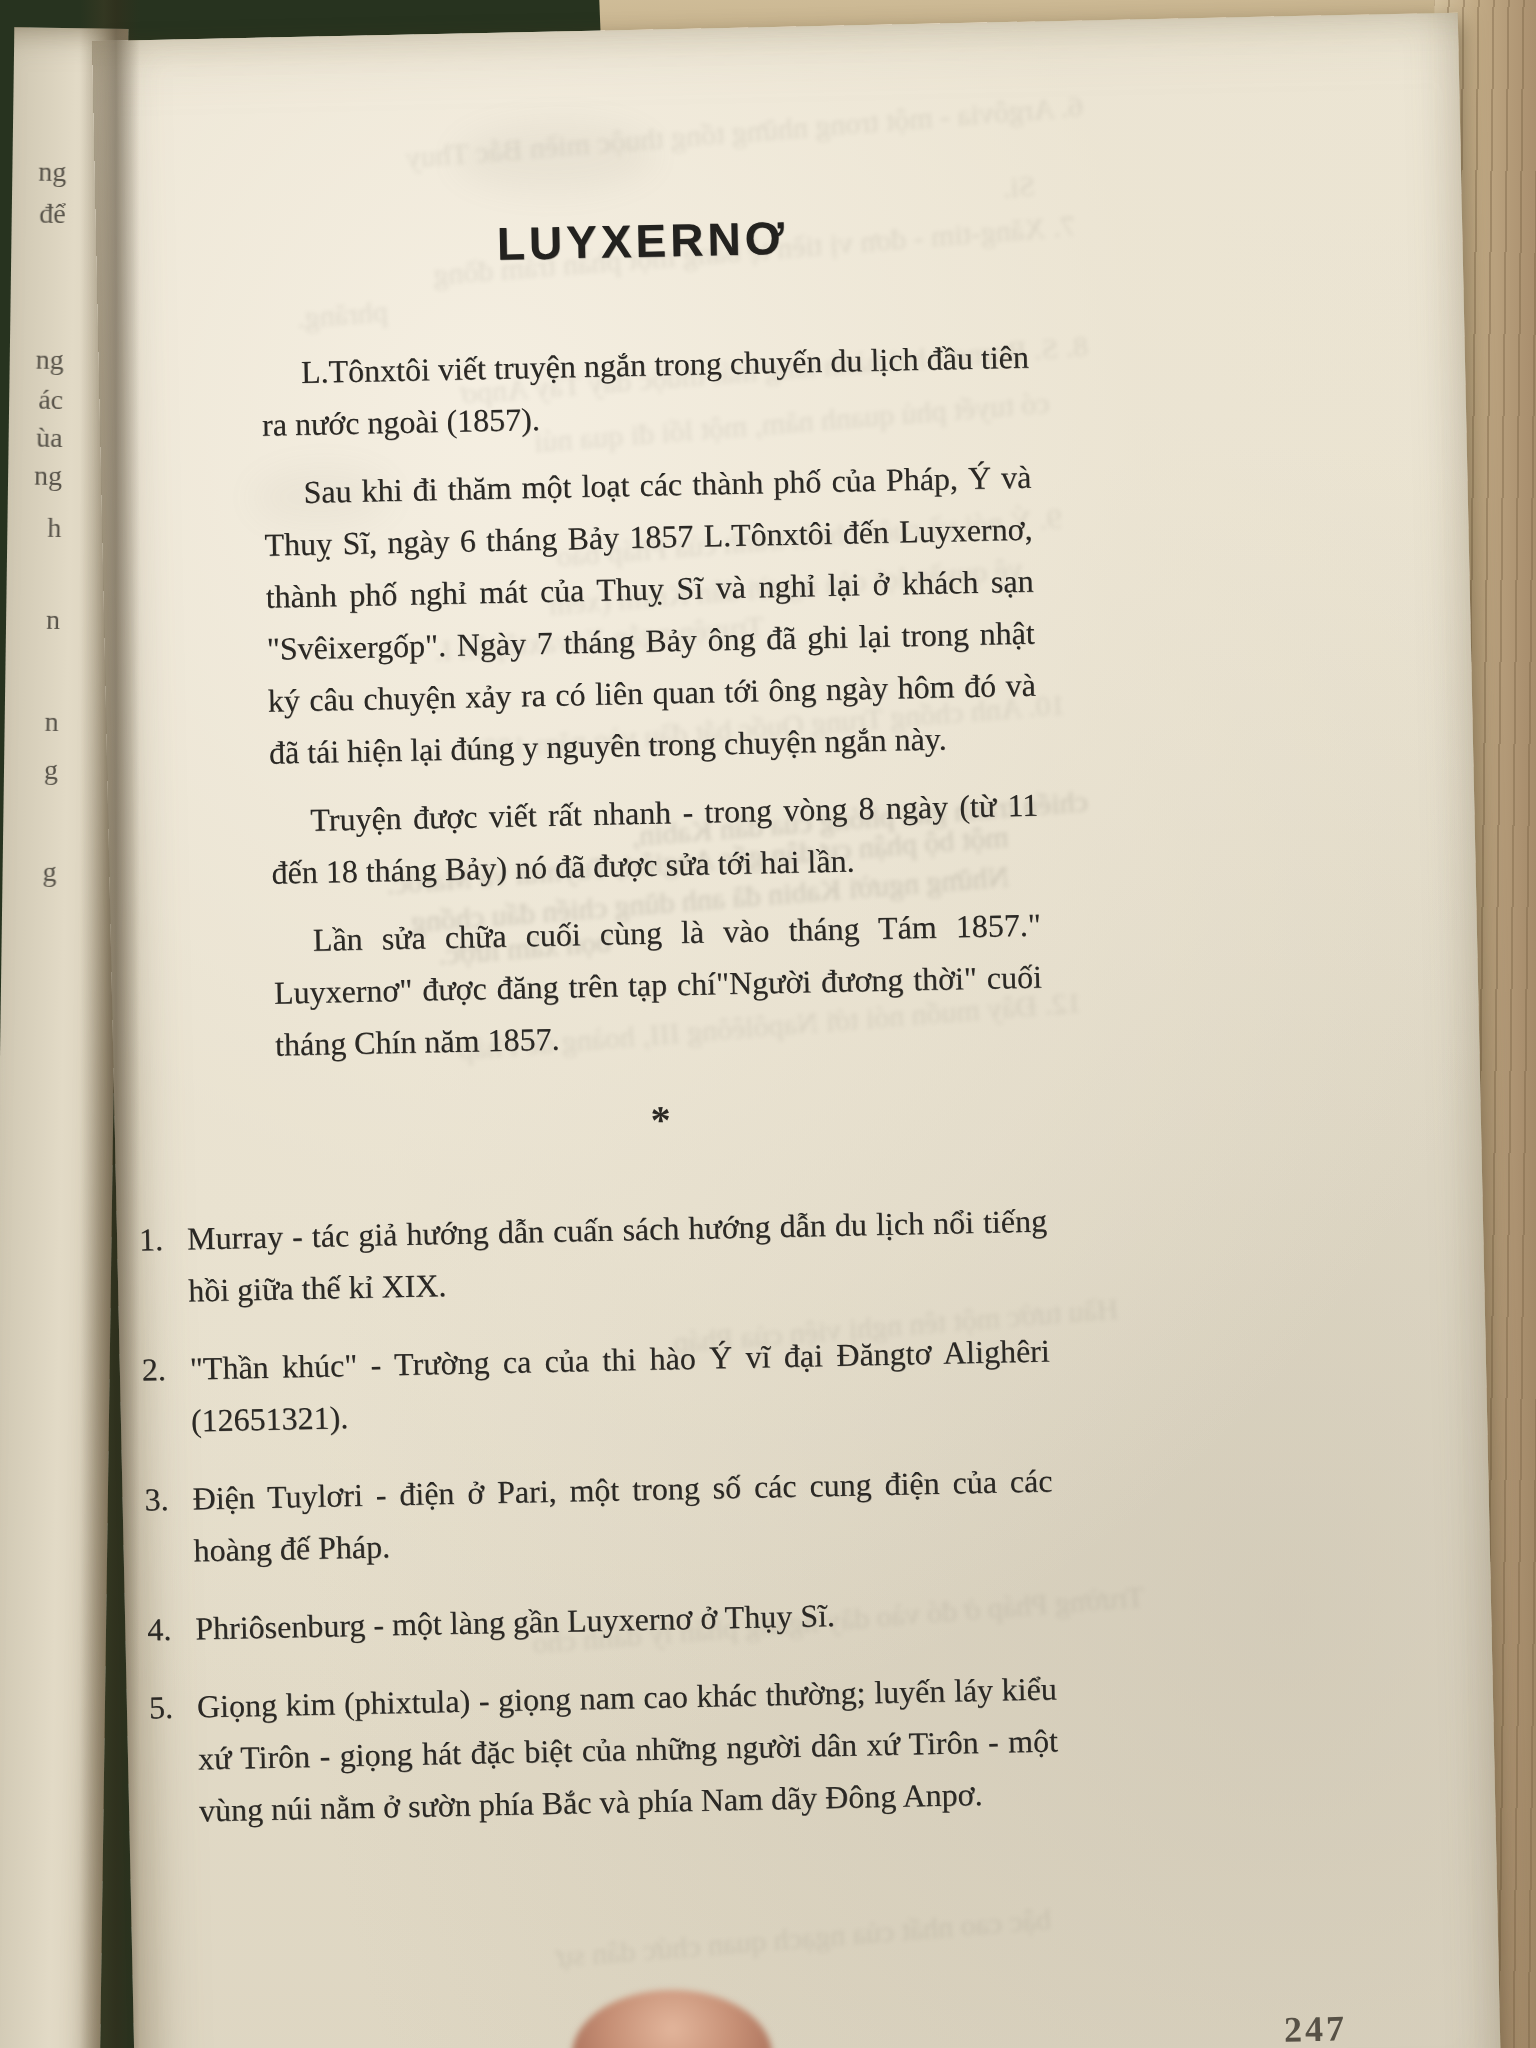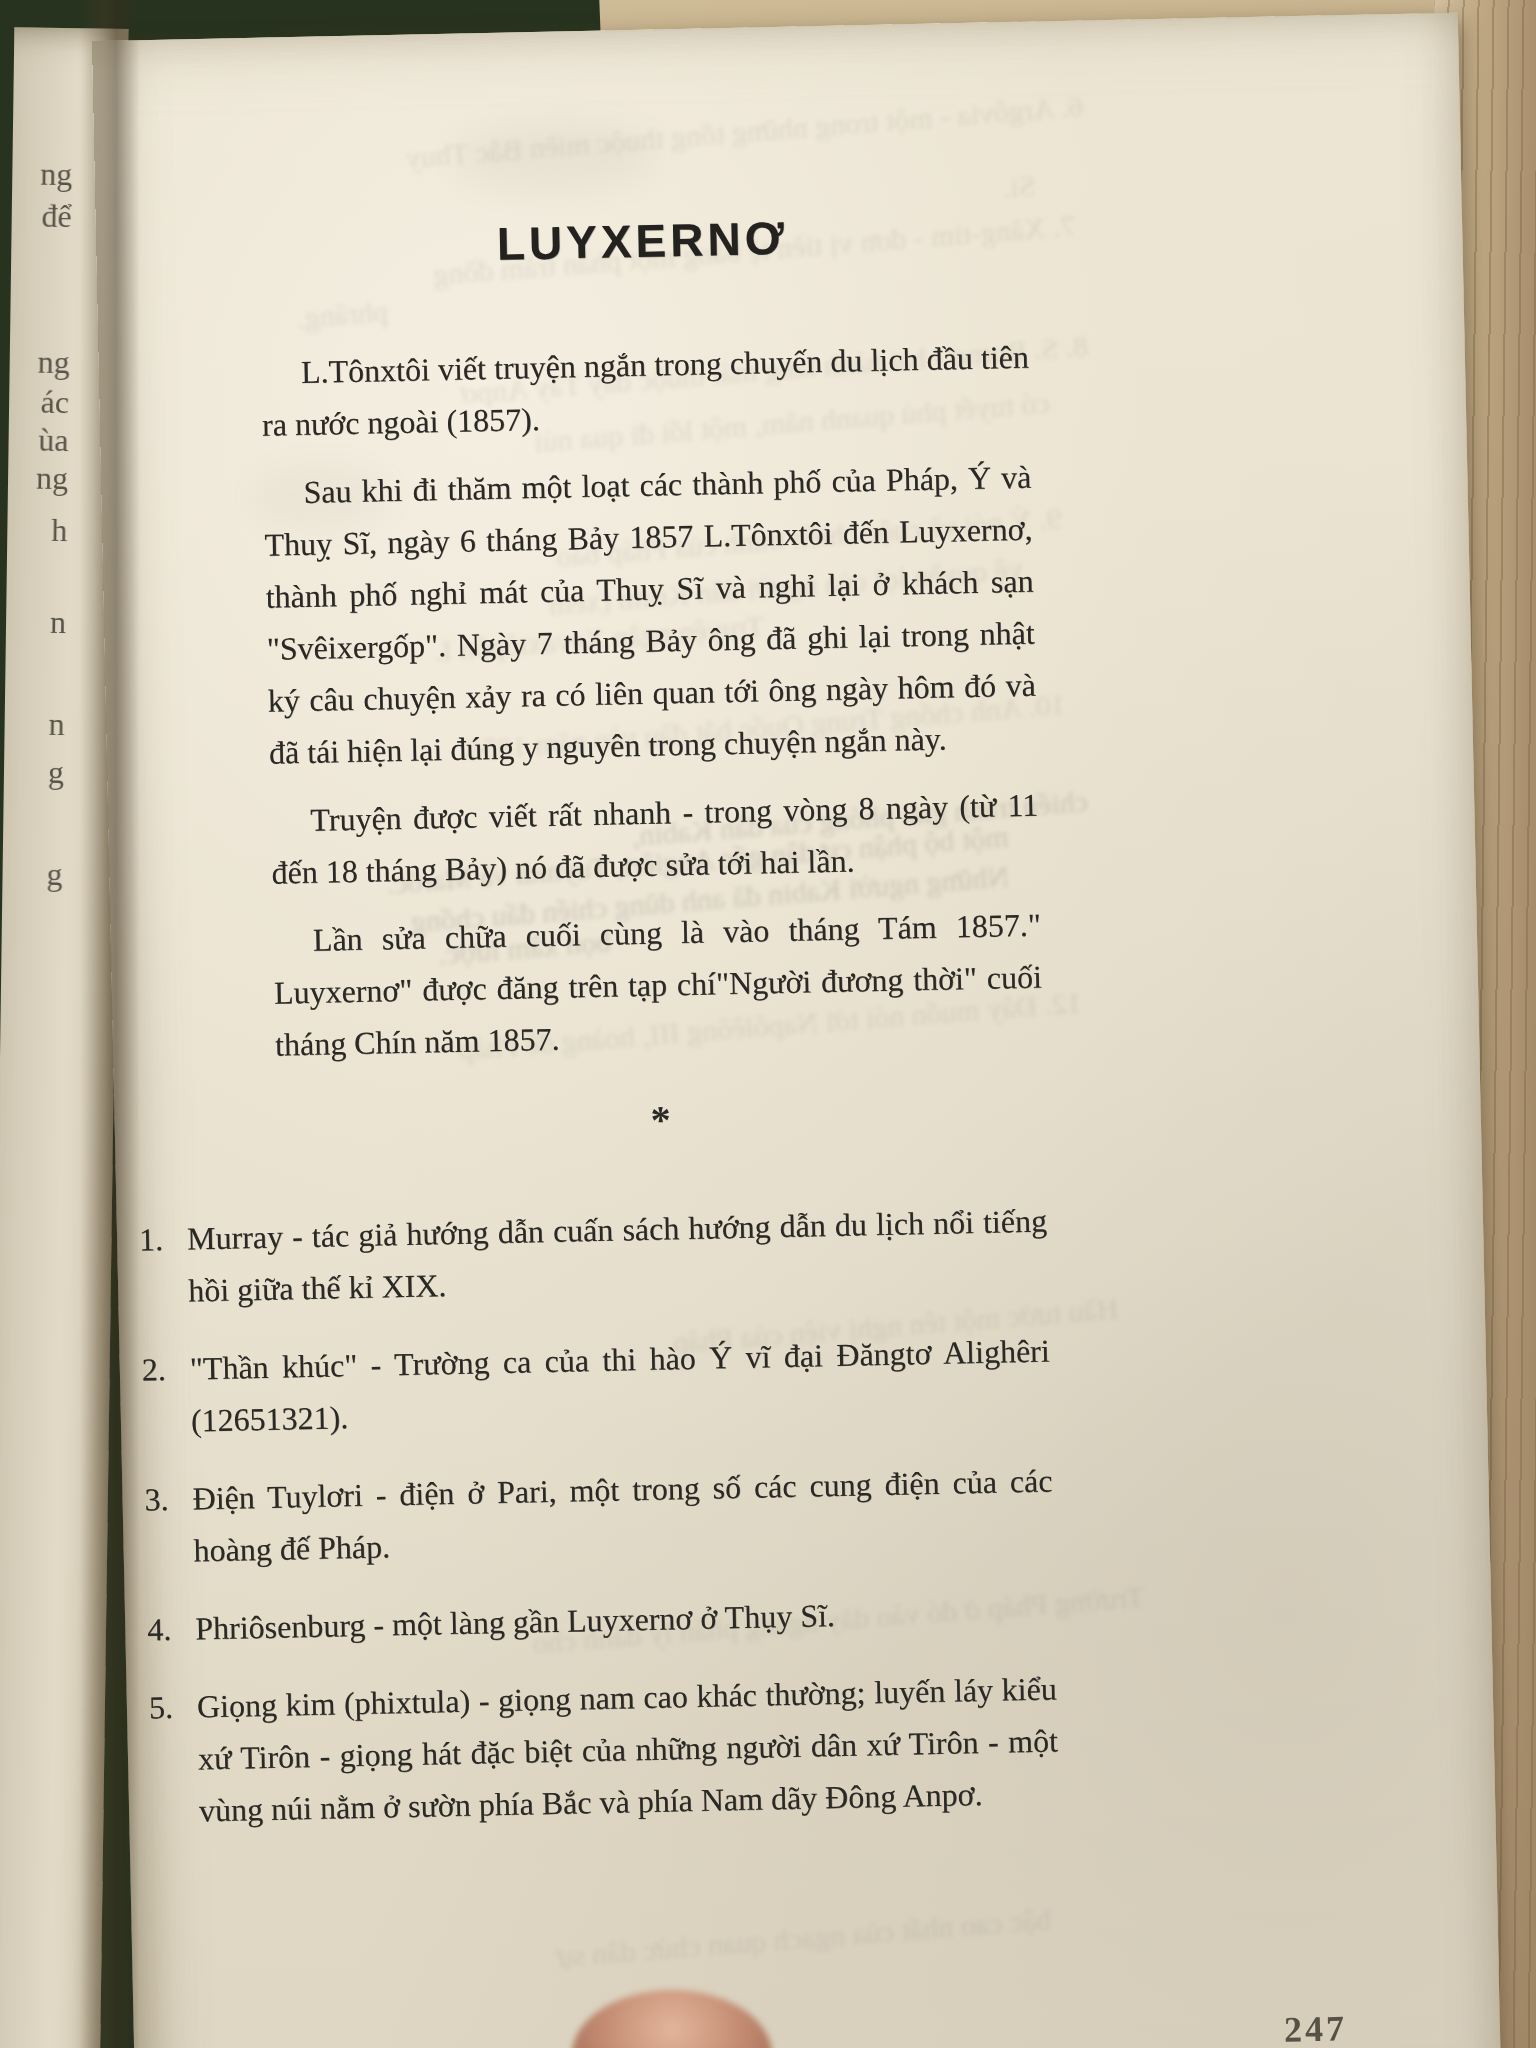--- a/index.html
+++ b/index.html
@@ -25,22 +25,22 @@
     background:repeating-linear-gradient(90deg,transparent 0 13px,rgba(118,96,66,.38) 13px 15px);
   }
   
   .facing-page{
     position:absolute;left:0;top:28px;width:114px;height:2060px;
     background:linear-gradient(90deg,#cfc7b2 0%,#e2dac6 55%,#d8cfba 100%);
     transform:rotate(.8deg);z-index:2;
     box-shadow:inset -20px 0 24px -8px rgba(95,78,50,.55), inset 0 30px 30px -22px rgba(150,140,115,.6);
   }
   .frag{
-    position:absolute;right:54px;
-    font-size:32px;color:#46423a;filter:blur(.7px);opacity:.88;line-height:1;
+    position:absolute;right:60px;
+    font-size:28px;color:#46423a;filter:blur(.7px);opacity:.88;line-height:1;
   }
   
   .main-page{
     position:absolute;left:92px;top:40px;width:1366px;height:2130px;
     transform:rotate(-1.2deg);transform-origin:60px 0;z-index:3;
     background:
       radial-gradient(120% 90% at 28% 18%, rgba(245,239,226,.95) 0%, rgba(236,229,212,.6) 40%, rgba(0,0,0,0) 70%),
       radial-gradient(130% 100% at 85% 75%, rgba(197,189,171,.5) 0%, rgba(0,0,0,0) 55%),
       linear-gradient(180deg,#ece5d3 0%,#e6dfcc 55%,#ddd5c1 100%);
     box-shadow:

